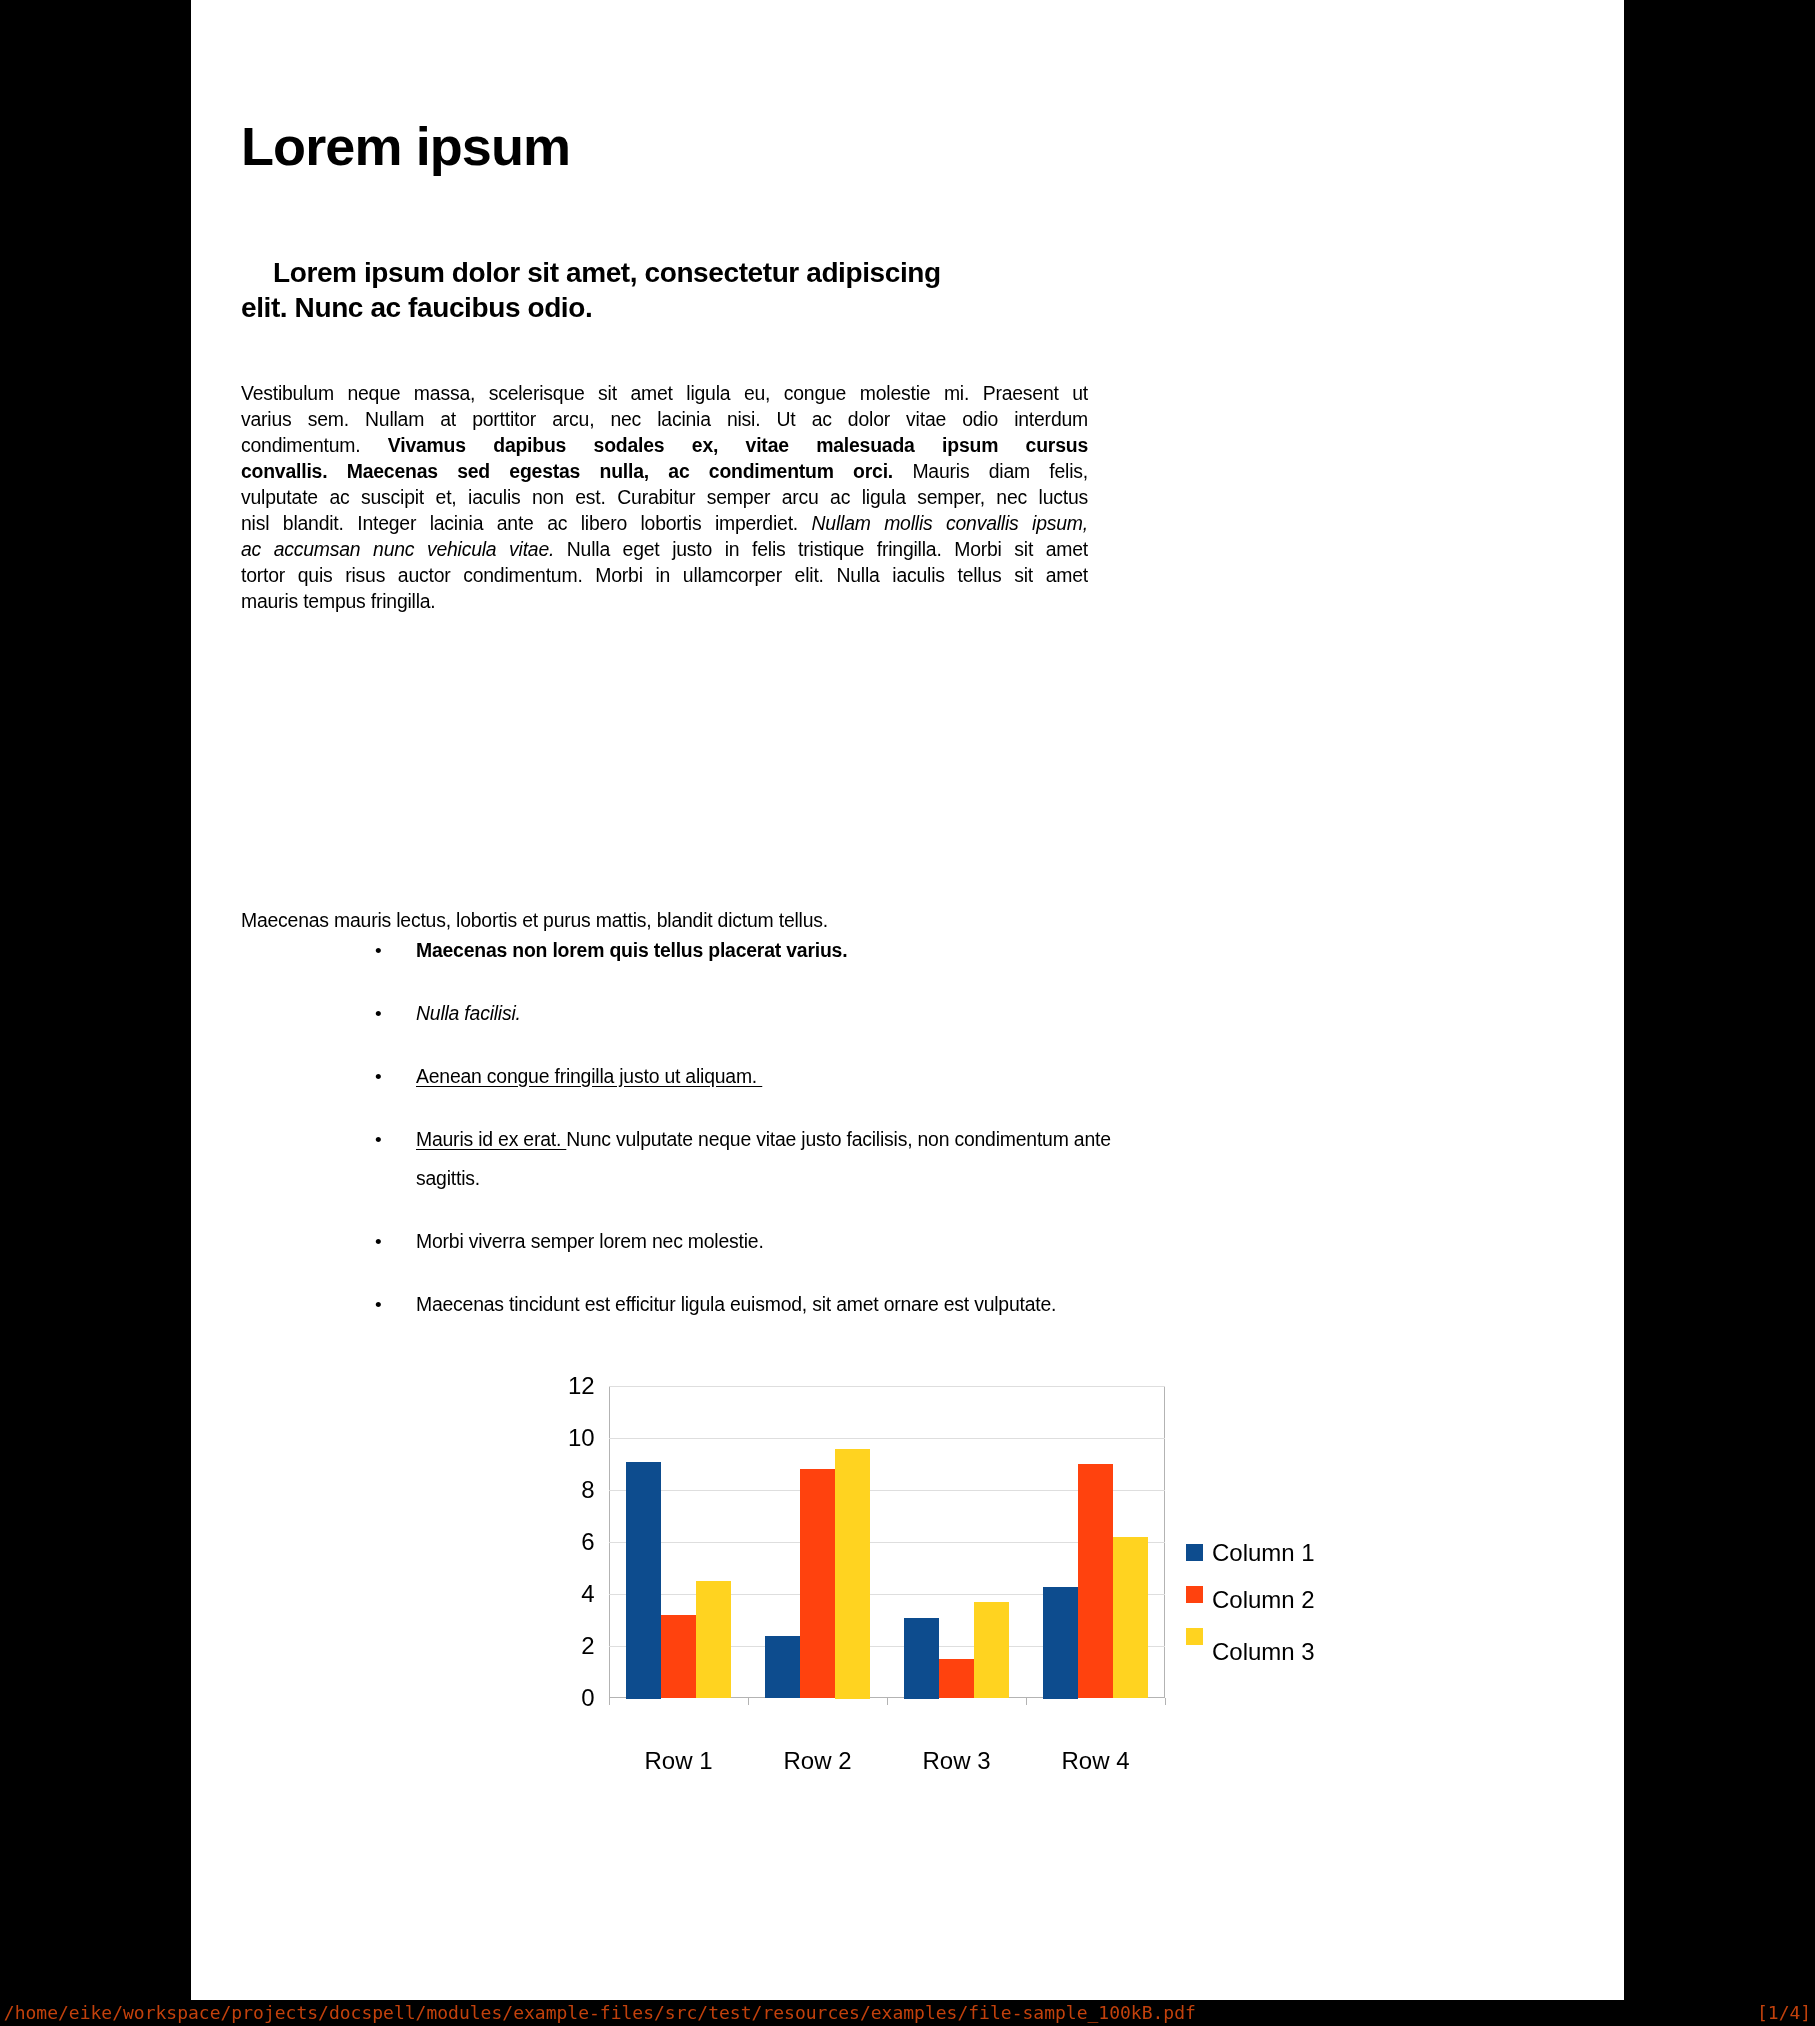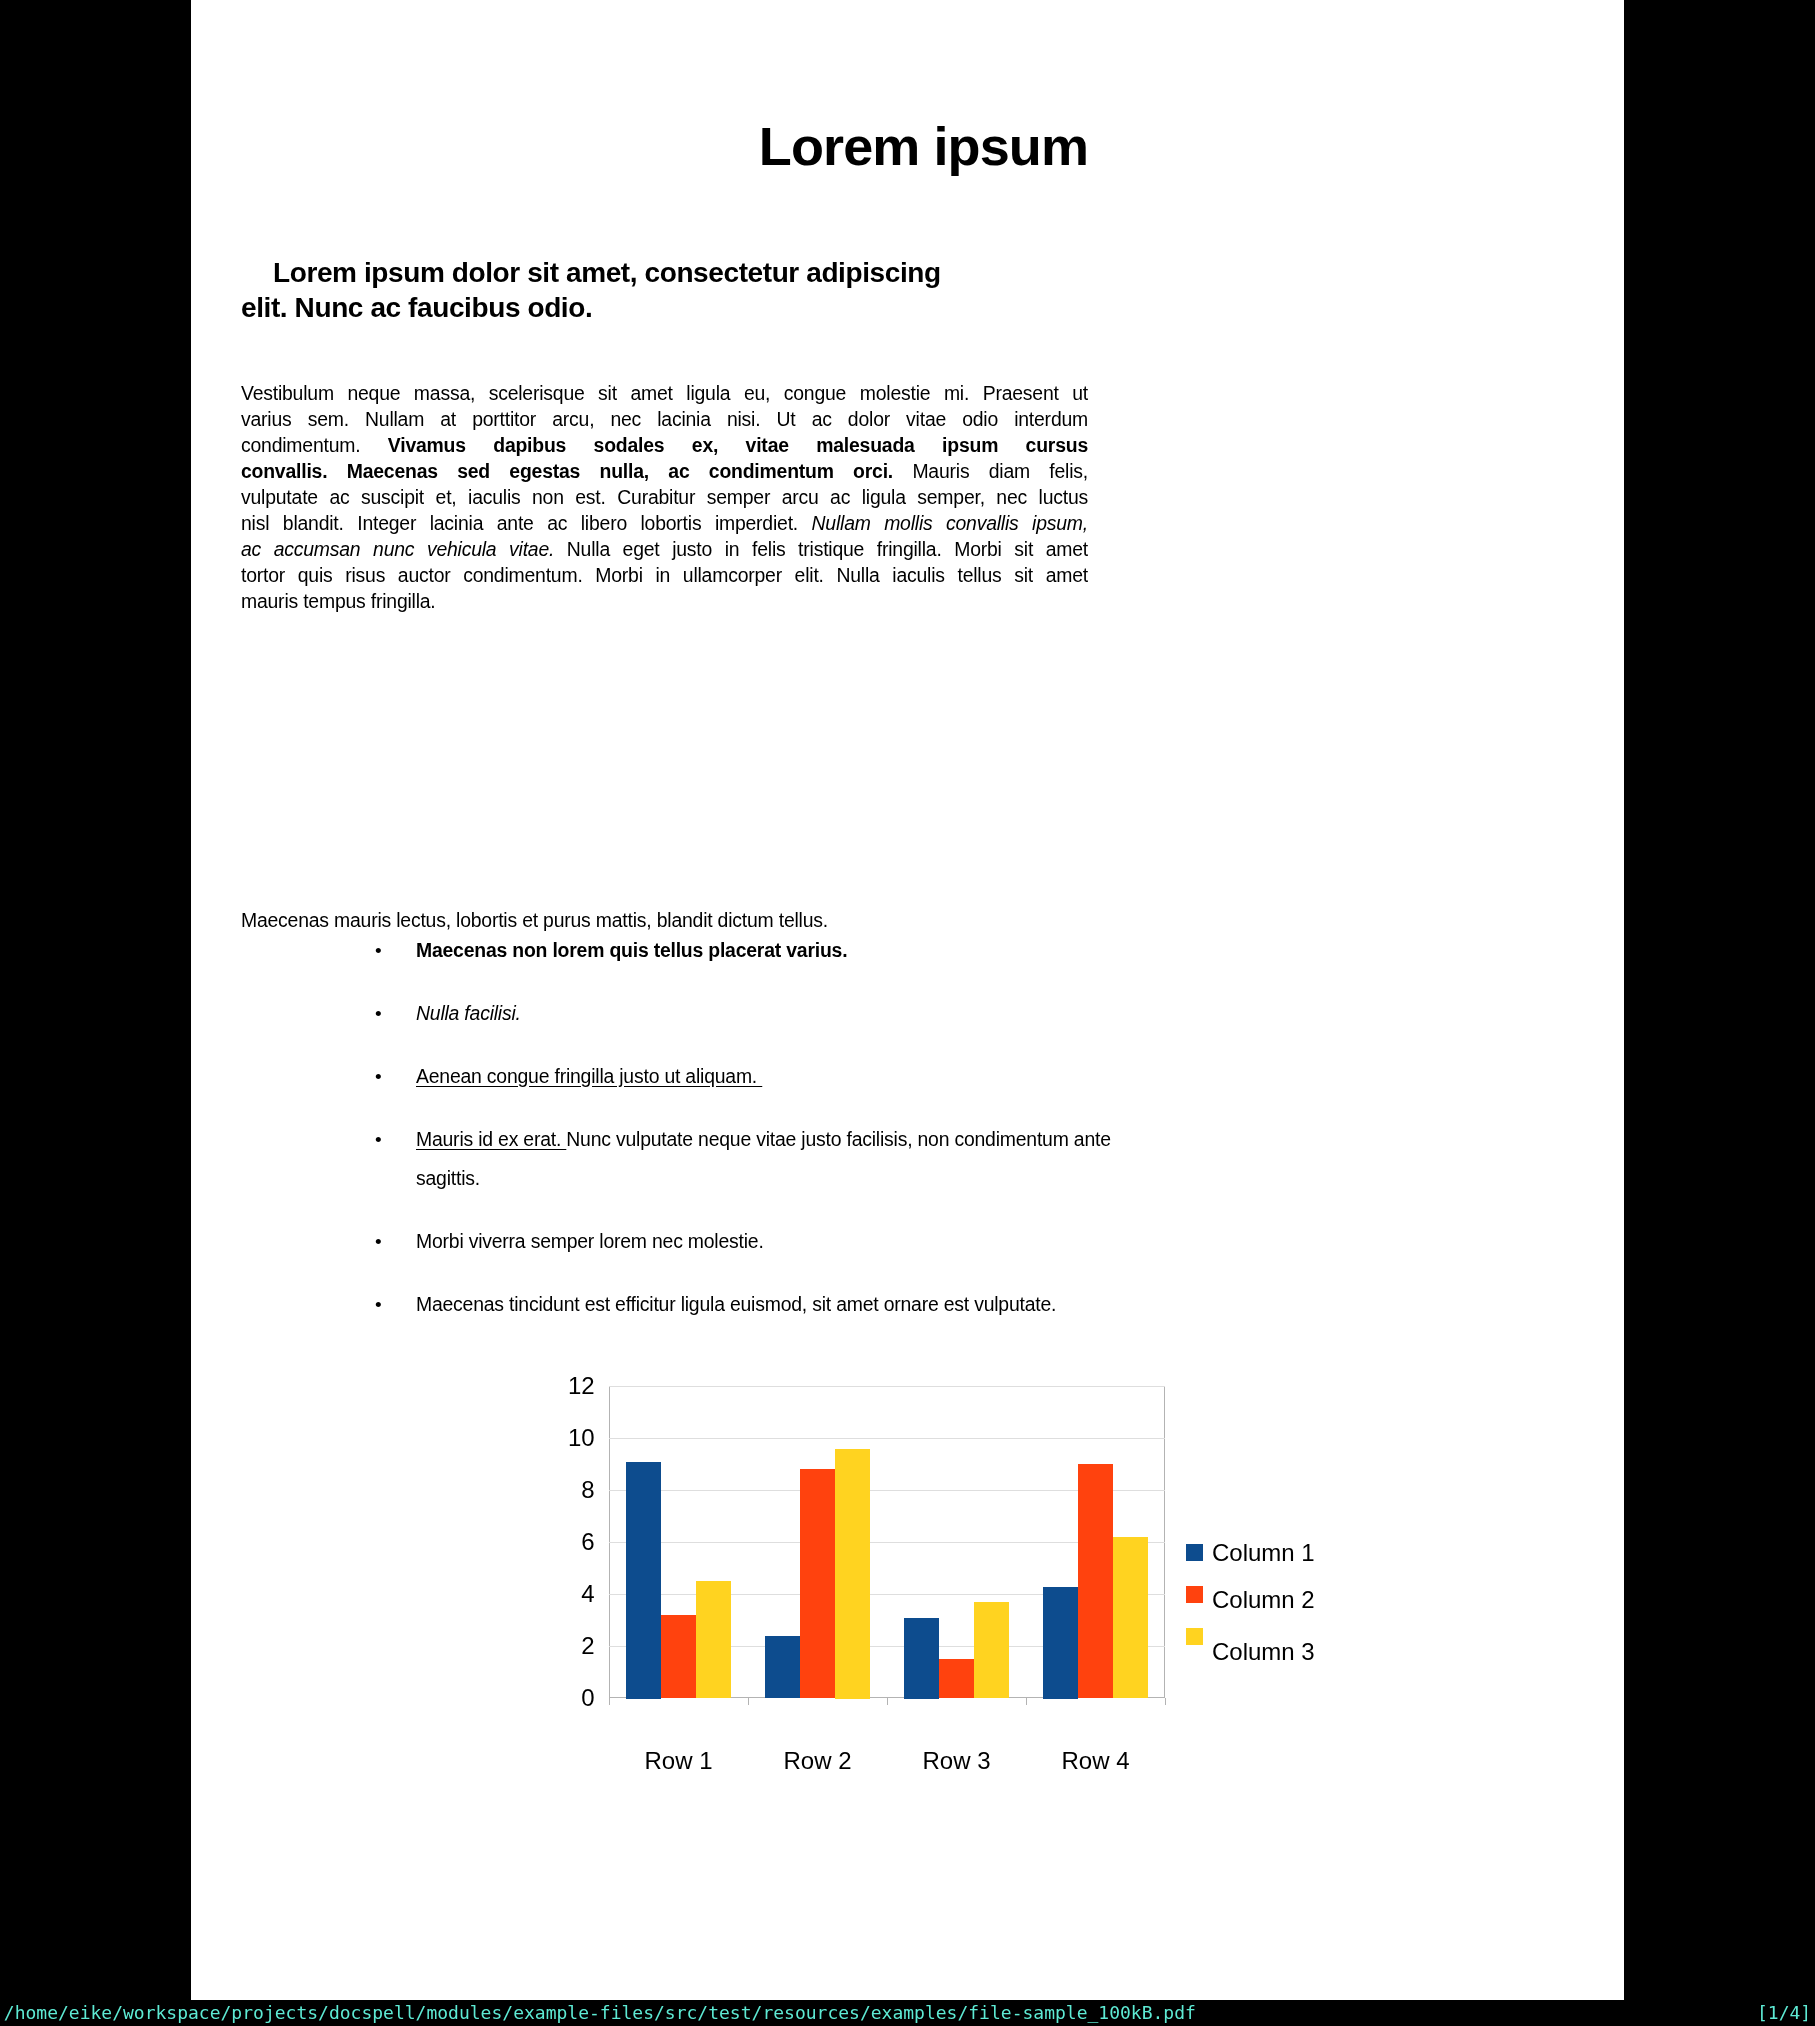--- a/index.html
+++ b/index.html
@@ -1,21 +1,21 @@
 <!DOCTYPE html>
 <html style="font-size:15px"><head>
 <meta charset="utf-8">
 <style>
   html,body{margin:0;padding:0;background:#000;}
   body{width:1815px;height:2026px;position:relative;overflow:hidden;
        font-family:"Liberation Sans",sans-serif;color:#000;}
   .screen{position:absolute;inset:0;background:#000;}
   .page{position:absolute;left:191px;top:0;width:1433px;height:2000px;background:#ffffff;}
 
-  .title{position:absolute;left:50px;top:115px;width:847px;text-align:right;
+  .title{position:absolute;left:50px;top:115px;width:847px;text-align:left;
          font-size:54px;font-weight:bold;line-height:62px;letter-spacing:-0.9px;white-space:nowrap;}
   .h2{position:absolute;left:50px;top:255px;width:852px;font-size:28px;font-weight:bold;
       line-height:35px;letter-spacing:-0.4px;}
   .h2 .hline{white-space:nowrap;}
   .h2 .indent{text-indent:32px;}
 
   .para{position:absolute;left:50px;top:380px;width:847px;font-size:19.4px;line-height:26px;
         letter-spacing:-0.2px;}
   .para .tline{text-align:justify;text-align-last:justify;}
   .para .tline.lastline{text-align-last:left;}
@@ -40,21 +40,21 @@
              border-bottom:0.9px solid #b3b3b3;box-sizing:border-box;}
   .grid{position:absolute;height:0.9px;background:#dedede;}
   .ytick{position:absolute;width:38px;height:28px;line-height:28px;text-align:right;}
   .xtick{position:absolute;height:28px;line-height:28px;text-align:center;}
   .bar{position:absolute;}
   .ctick{position:absolute;width:0.9px;height:6.6px;background:#b3b3b3;}
   .lswatch{position:absolute;width:17px;height:17px;}
   .llabel{position:absolute;height:28px;line-height:28px;white-space:nowrap;}
 
   .statusbar{position:absolute;left:0;top:2000px;width:1815px;height:26.5px;background:#000;
-             color:#5eead4;font-family:"DejaVu Sans Mono","Liberation Mono",monospace;
+             color:#c2410c;font-family:"DejaVu Sans Mono","Liberation Mono",monospace;
              font-size:18px;line-height:26.5px;}
   .statusbar .path{position:absolute;left:3.8px;top:0;white-space:nowrap;}
   .statusbar .pageind{position:absolute;right:3.8px;top:0;white-space:nowrap;}
 </style>
 </head>
 <body>
 
 <div class="screen">
 
   <div class="page">

